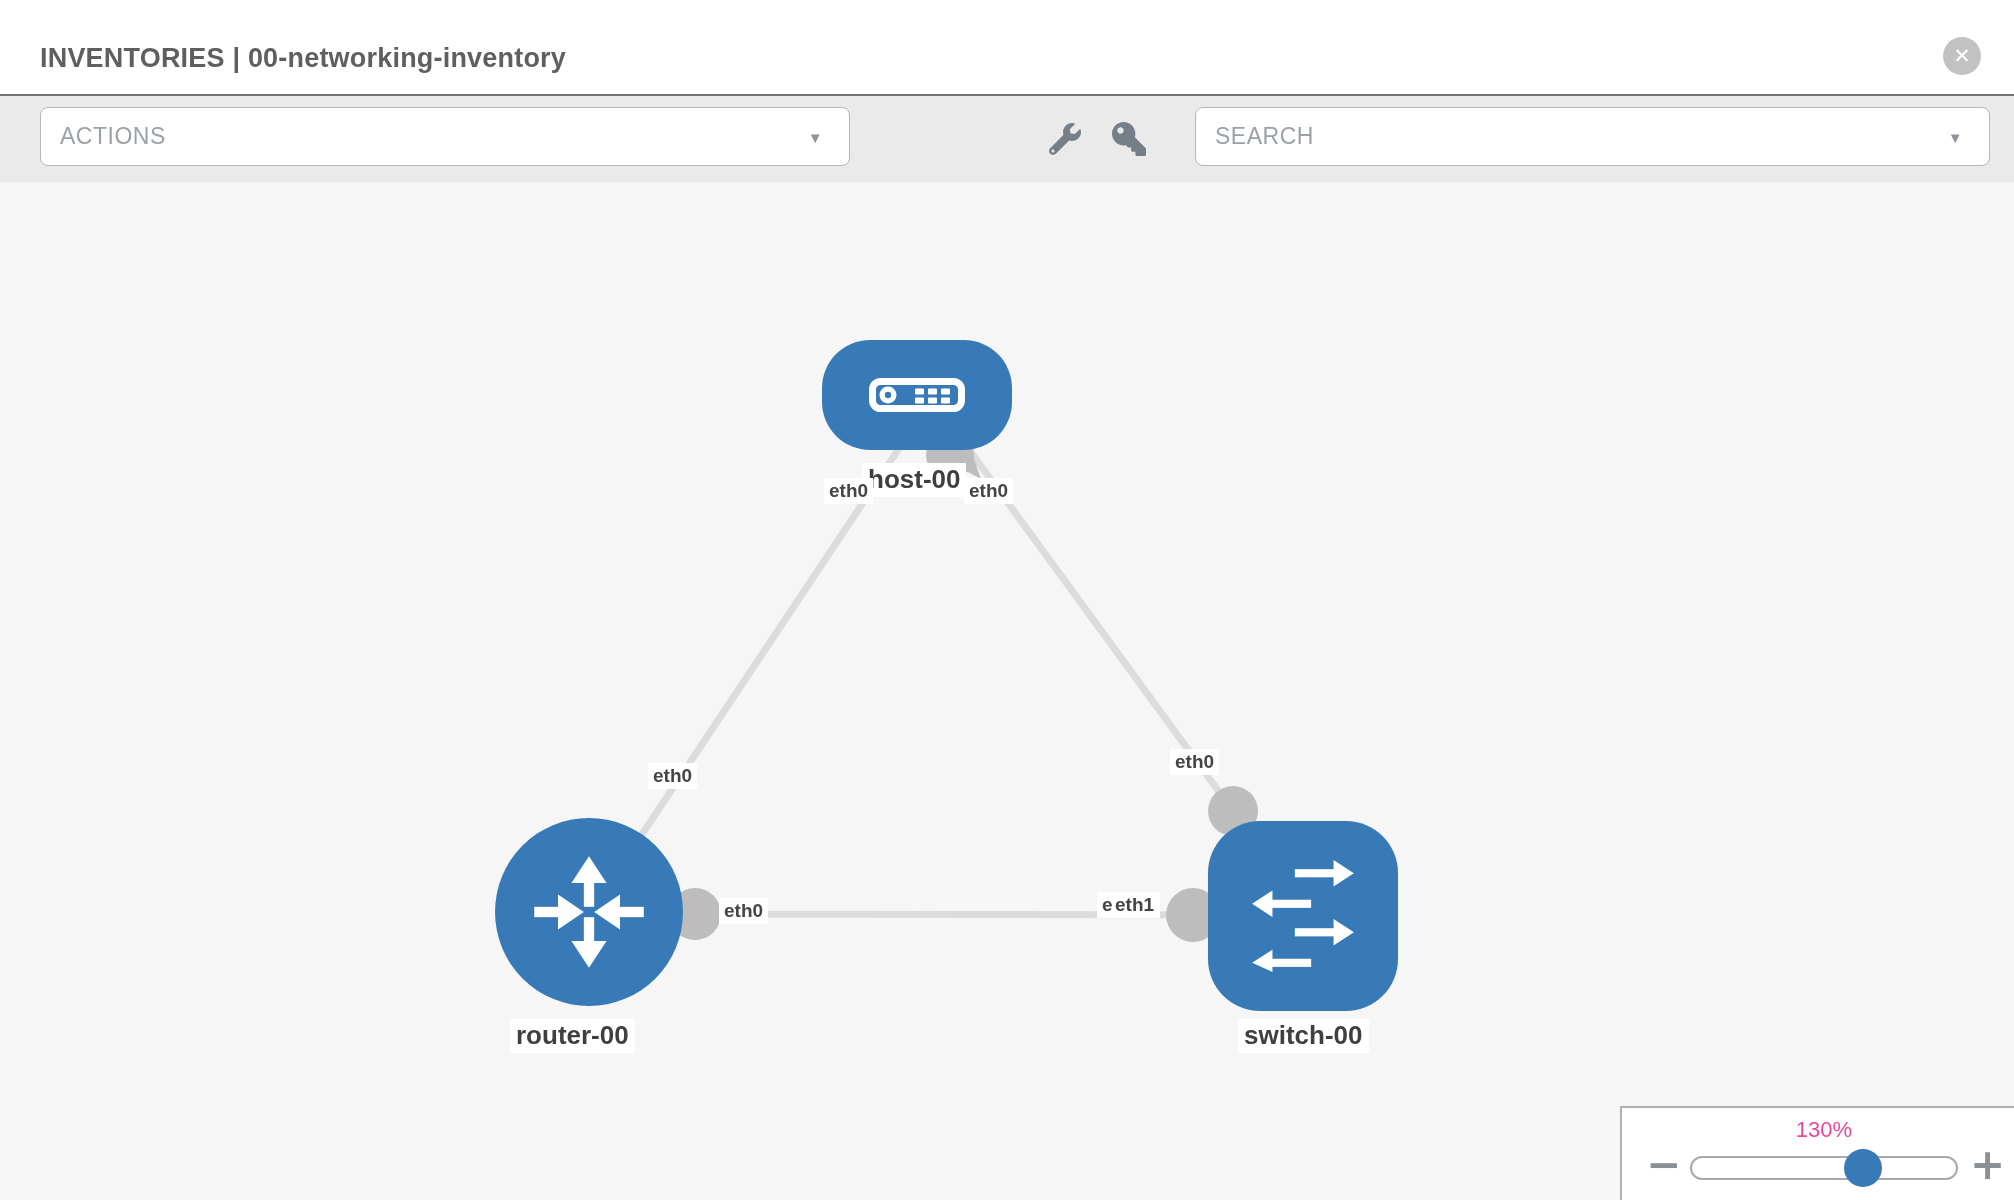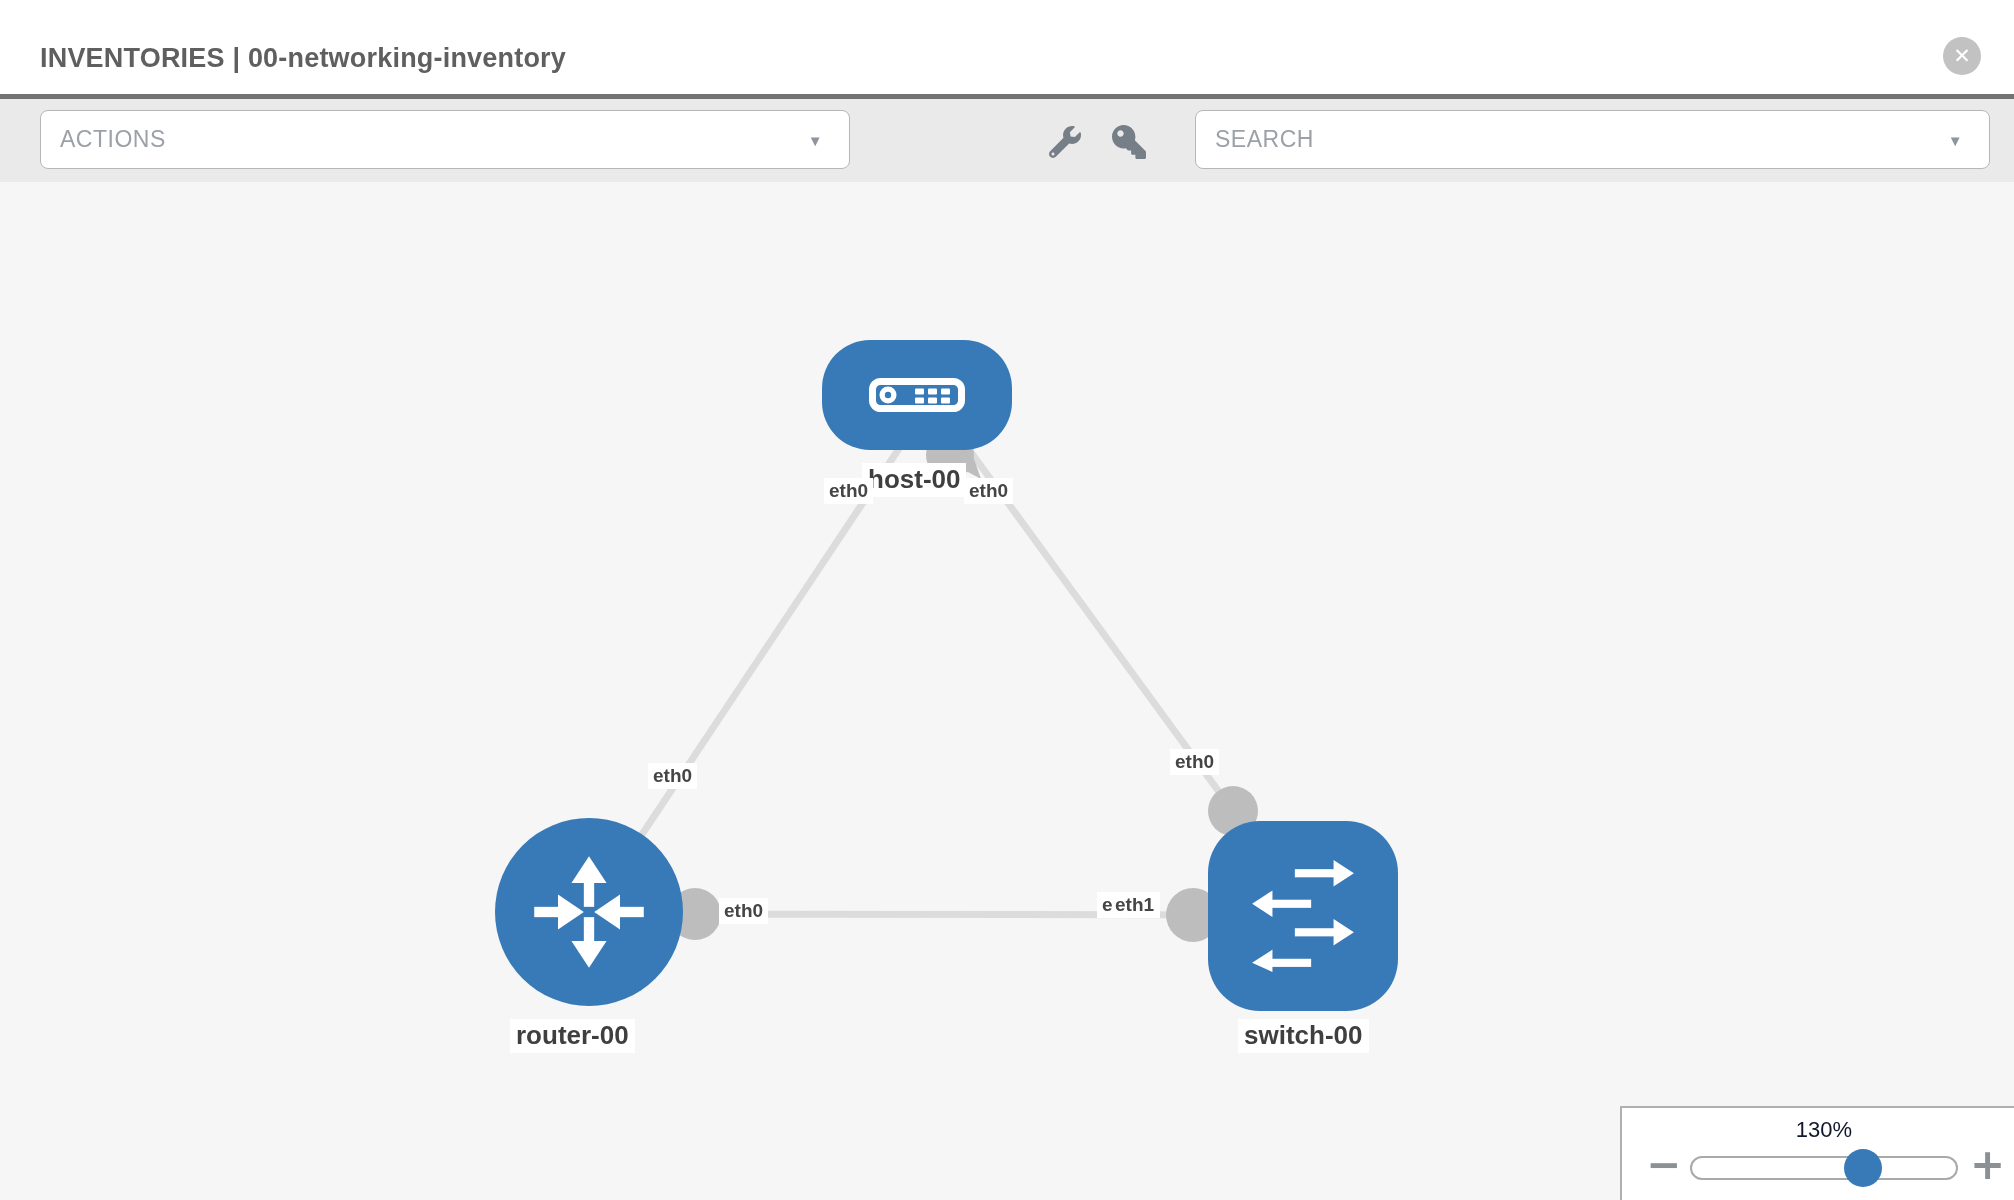--- a/index.html
+++ b/index.html
@@ -21,21 +21,21 @@
   .close-btn{
     position:absolute;left:1943px;top:14px;width:38px;height:38px;border:none;
     border-radius:50%;background:#c2c2c2;color:#ffffff;font-size:21px;font-weight:bold;
     display:flex;align-items:center;justify-content:center;cursor:pointer;padding:0;
     font-family:"DejaVu Sans",sans-serif;
   }
 
   
   .toolbar{
     position:absolute;left:0;top:71px;width:2014px;height:112px;background:#eaeaea;
-    border-top:5px solid #737373;border-bottom:2px solid #b3b3b3;box-sizing:border-box;
+    border-top:2px solid #737373;border-bottom:2px solid #b3b3b3;box-sizing:border-box;
   }
   .select{
     position:absolute;top:11px;height:59px;background:#ffffff;border:1px solid #b7b7b7;
     border-radius:8px;box-sizing:border-box;display:flex;align-items:center;
     font-size:23px;color:#9ba1a7;letter-spacing:.5px;cursor:pointer;
   }
   .select .label{padding-left:19px;}
   .select .caret{
     position:absolute;right:26px;top:50%;transform:translateY(-50%);
     font-size:15px;color:#8e959c;
@@ -80,21 +80,21 @@
   .if-f{left:1097px;top:710px;}
   .if-g{left:1112px;top:710px;padding-left:3px;padding-right:6px;}
 
   
   .zoom-panel{
     position:absolute;left:1620px;top:1083px;width:400px;height:130px;background:#ffffff;
     border:2px solid #b0b0b0;box-sizing:border-box;
   }
   .zoom-value{
     position:absolute;left:68px;top:9px;width:268px;text-align:center;
-    font-size:22px;color:#0f172a;
+    font-size:22px;color:#ec4899;
   }
   .zoom-minus,.zoom-plus{
     position:absolute;top:36px;font-size:42px;font-weight:bold;color:#8b9095;
     line-height:42px;cursor:pointer;font-family:"DejaVu Sans",sans-serif;
   }
   .zoom-minus{left:24px;}
   .zoom-plus{left:348px;}
   .zoom-track{
     position:absolute;left:68px;top:48px;width:268px;height:24px;background:#ffffff;
     border:2px solid #a9a9a9;border-radius:13px;box-sizing:border-box;cursor:pointer;

